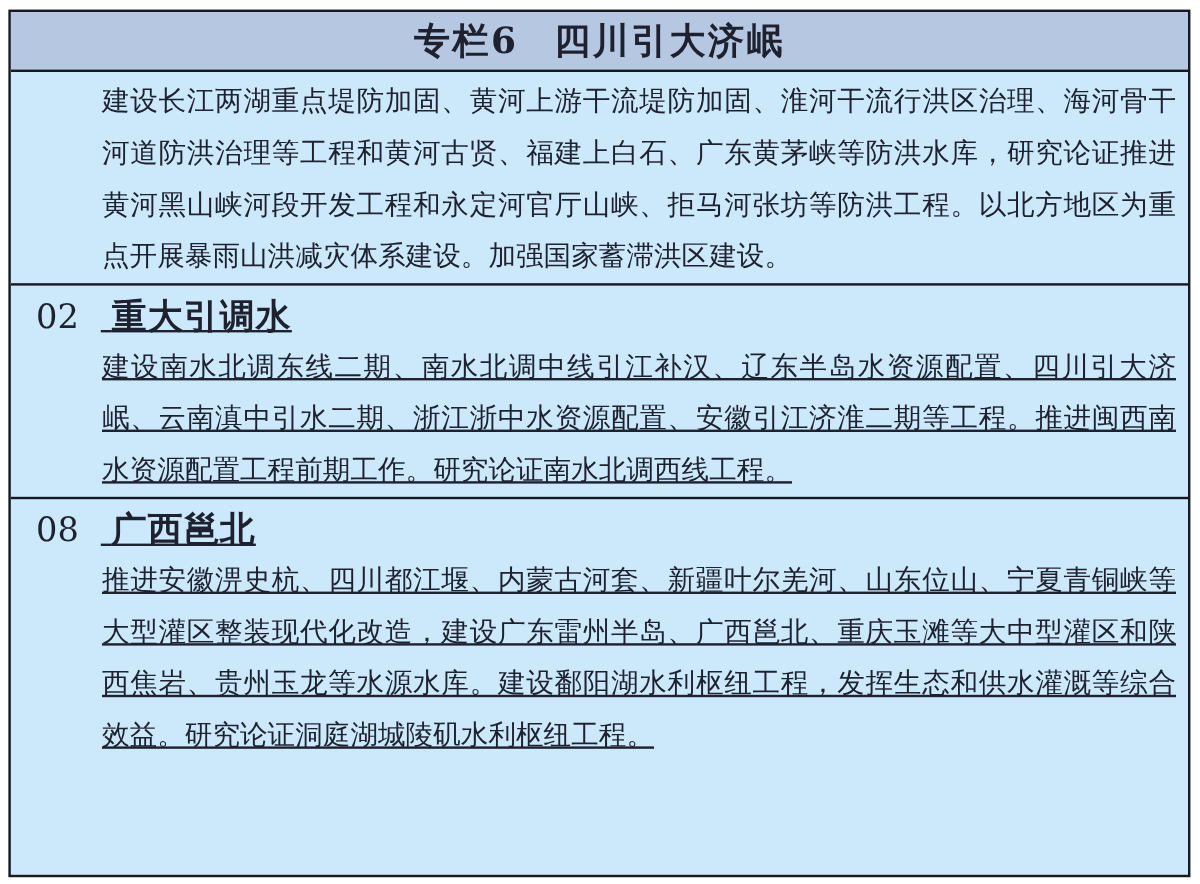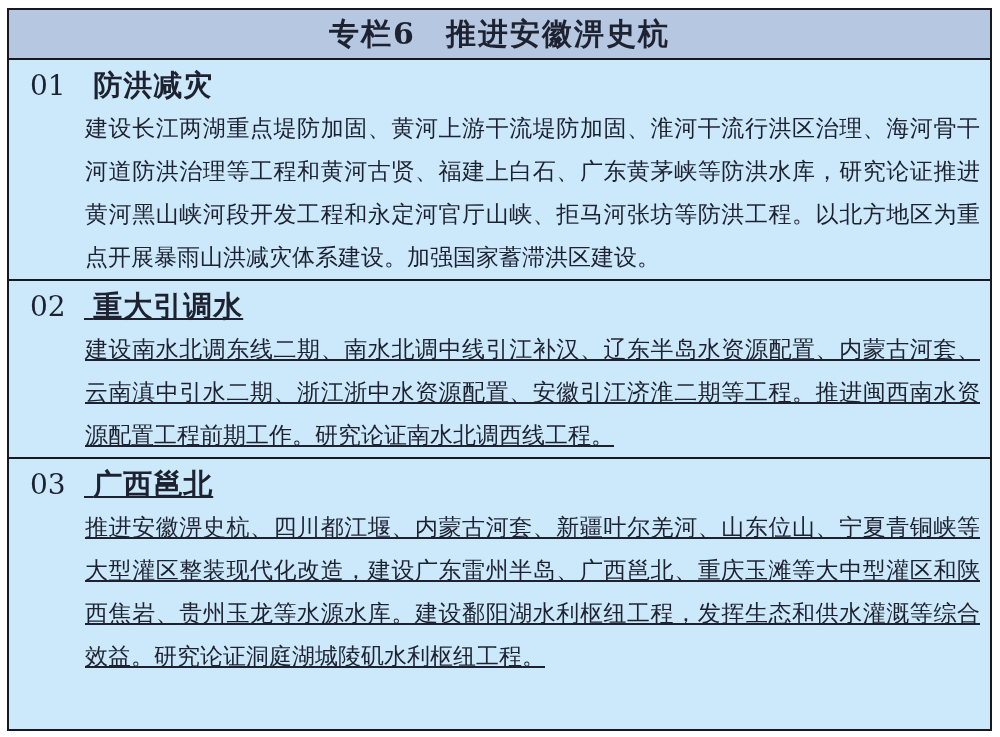--- a/index.html
+++ b/index.html
@@ -74,40 +74,36 @@
     text-justify: inter-ideograph;
   }
 </style>
 </head>
 <body>
 
 <div class="panel">
 
   <div class="panel-header">
     <span class="header-label">专栏6</span>
-    <span class="header-title">推进安徽淠史杭</span>
+    <span class="header-title">四川引大济岷</span>
   </div>
 
   <section class="panel-section">
-    <div class="section-head">
-      <span class="section-number">01</span>
-      <span class="section-heading">防洪减灾</span>
-    </div>
     <p class="section-body">建设长江两湖重点堤防加固、黄河上游干流堤防加固、淮河干流行洪区治理、海河骨干河道防洪治理等工程和黄河古贤、福建上白石、广东黄茅峡等防洪水库，研究论证推进黄河黑山峡河段开发工程和永定河官厅山峡、拒马河张坊等防洪工程。以北方地区为重点开展暴雨山洪减灾体系建设。加强国家蓄滞洪区建设。</p>
   </section>
 
   <section class="panel-section">
     <div class="section-head">
       <span class="section-number">02</span>
       <span class="section-heading">重大引调水</span>
     </div>
-    <p class="section-body">建设南水北调东线二期、南水北调中线引江补汉、辽东半岛水资源配置、内蒙古河套、云南滇中引水二期、浙江浙中水资源配置、安徽引江济淮二期等工程。推进闽西南水资源配置工程前期工作。研究论证南水北调西线工程。</p>
+    <p class="section-body">建设南水北调东线二期、南水北调中线引江补汉、辽东半岛水资源配置、四川引大济岷、云南滇中引水二期、浙江浙中水资源配置、安徽引江济淮二期等工程。推进闽西南水资源配置工程前期工作。研究论证南水北调西线工程。</p>
   </section>
 
   <section class="panel-section">
     <div class="section-head">
-      <span class="section-number">03</span>
+      <span class="section-number">08</span>
       <span class="section-heading">广西邕北</span>
     </div>
     <p class="section-body">推进安徽淠史杭、四川都江堰、内蒙古河套、新疆叶尔羌河、山东位山、宁夏青铜峡等大型灌区整装现代化改造，建设广东雷州半岛、广西邕北、重庆玉滩等大中型灌区和陕西焦岩、贵州玉龙等水源水库。建设鄱阳湖水利枢纽工程，发挥生态和供水灌溉等综合效益。研究论证洞庭湖城陵矶水利枢纽工程。</p>
   </section>
 
 </div>
 
 </body></html>

